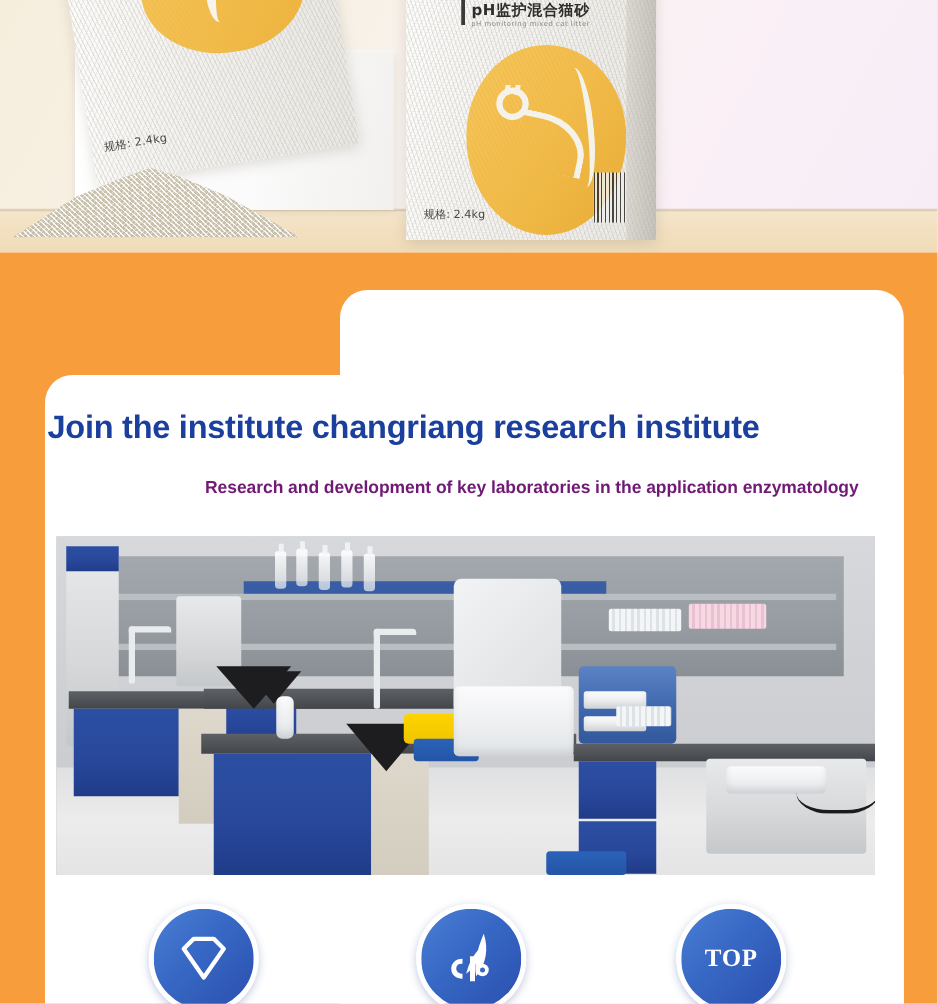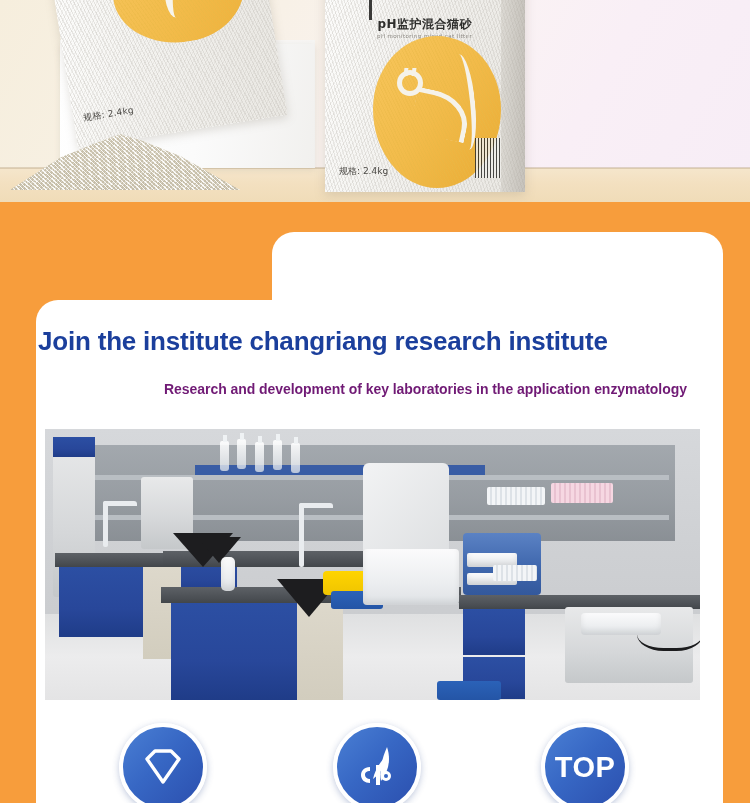--- a/index.html
+++ b/index.html
@@ -107,22 +107,22 @@
     left: 325px; top: -58px;
     width: 200px; height: 250px;
   }
   .pkg-right .side {
     position: absolute;
     right: 0; top: 0; width: 24px; height: 100%;
     background: linear-gradient(90deg, rgba(200,196,188,.45), rgba(168,163,155,.55));
   }
   .pkg-right .hdr {
     position: absolute;
-    left: 52px; top: 76px;
-    text-align: right;
+    left: 52px; top: 60px;
+    text-align: center;
     line-height: 1.05;
   }
   .pkg-right .hdr-bar {
     position: absolute;
     left: 44px; top: 58px;
     width: 3px; height: 20px;
     background: #3a3a38;
   }
   .pkg-right .hdr-cn {
     font-size: 12px; font-weight: 700; color: #2e2e2c;
@@ -398,24 +398,24 @@
     display: flex;
     align-items: center;
     justify-content: center;
     overflow: hidden;
   }
   .badge-1 { left: 119px; }
   .badge-2 { left: 333px; }
   .badge-3 { left: 541px; }
   .badge-top-text {
     color: #ffffff;
-    font-size: 29px;
+    font-size: 20px;
     font-weight: 700;
     letter-spacing: .5px;
-    font-family: Liberation Sans, sans-serif;
+    font-family: Liberation Serif, serif;
   }
   .badge svg { display: block; }
 </style>
 </head>
 <body>
 
 <div class="page">
 
   <div class="hero">
     <div class="hero-wall"></div>

